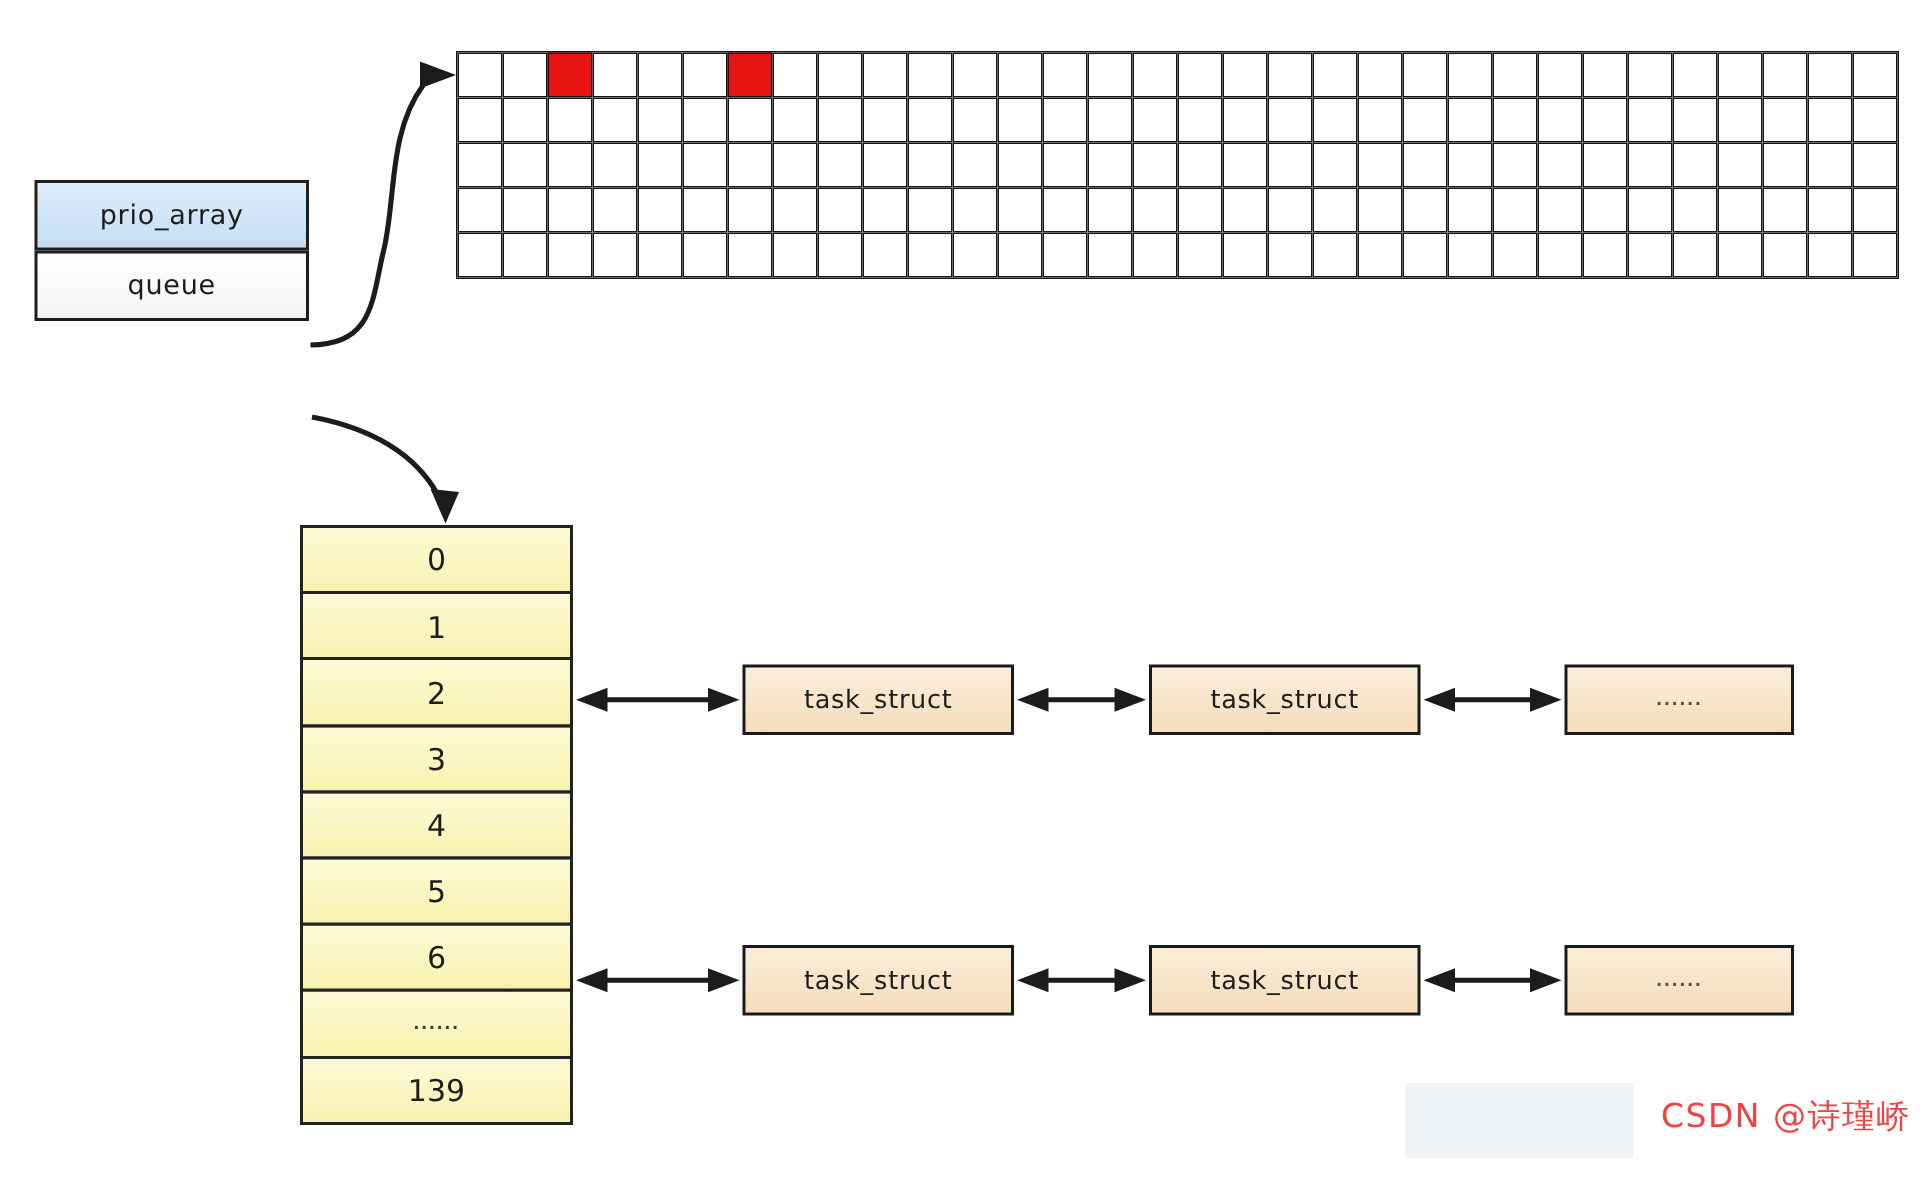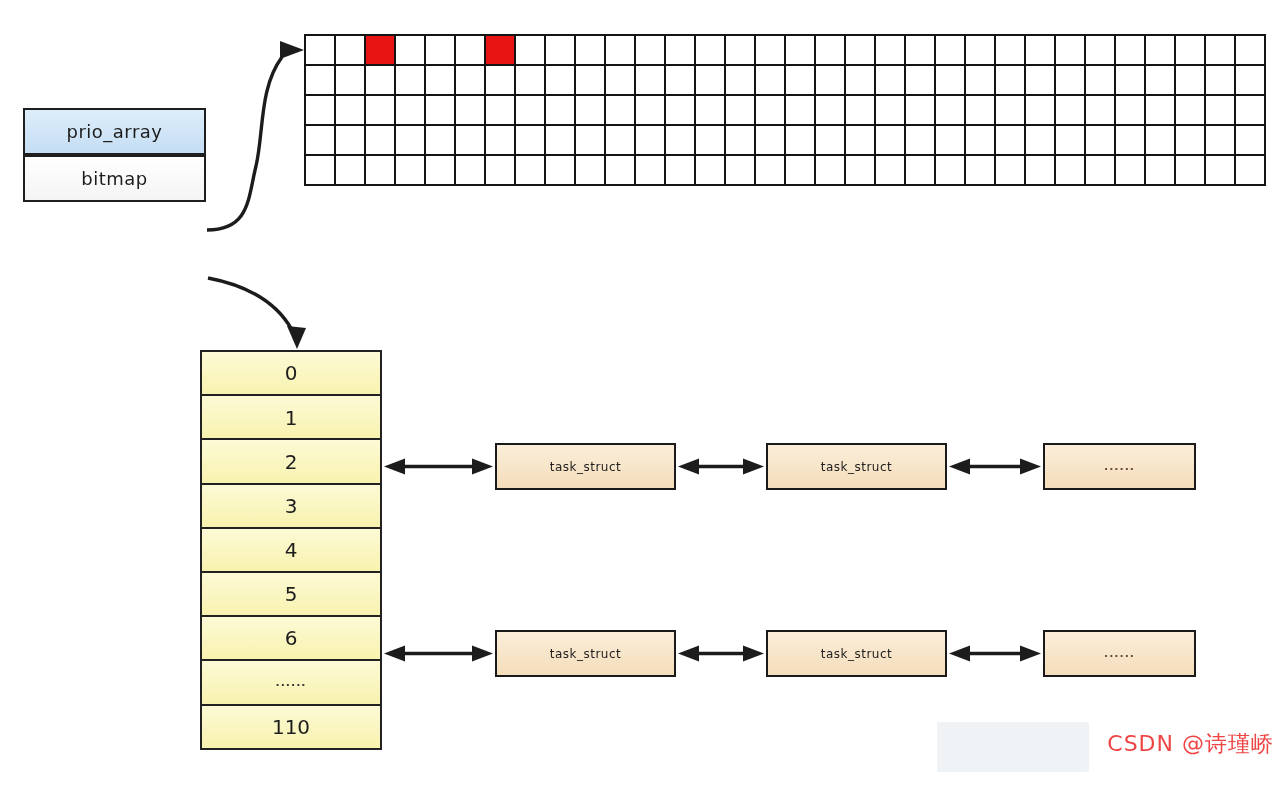--- a/index.html
+++ b/index.html
@@ -5,21 +5,21 @@
   html,body{margin:0;padding:0;background:#fff;}
   .canvas{
     position:relative; width:1280px; height:786px;
     background:#ffffff; overflow:hidden;
     font-family:"DejaVu Sans", "Liberation Sans", sans-serif;
     color:#1d1d1d;
   }
   svg.overlay{position:absolute;left:0;top:0;pointer-events:none;}
 
   
-  .struct{position:absolute; left:23px; top:108px; width:183px;}
+  .struct{position:absolute; left:23px; top:120px; width:183px;}
   .struct-row{
     box-sizing:border-box; width:183px; height:47px; margin-top:-2.5px;
     border:2.5px solid #1e1e1e;
     display:flex; align-items:center; justify-content:center;
     font-size:18px; letter-spacing:0.5px;
     background:linear-gradient(#ffffff,#f4f4f4);
   }
   .struct-row:first-child{margin-top:0;}
   .struct-row.header{background:linear-gradient(#ddeefb,#c5ddf3);}
 
@@ -44,21 +44,21 @@
     background:linear-gradient(#fdfad6,#f8f2ae);
   }
   .queue-row:first-child{margin-top:0;}
   .queue-row.dots{font-size:11px; letter-spacing:1px; font-weight:bold; color:#3a3a3a;}
 
   
   .task-box{
     position:absolute; box-sizing:border-box;
     border:2.8px solid #1a1a1a;
     display:flex; align-items:center; justify-content:center;
-    font-size:12px; letter-spacing:0.5px;
+    font-size:17px; letter-spacing:0.5px;
     background:linear-gradient(#fbeeda,#f4ddba);
   }
   .task-box.dots{font-size:11px; letter-spacing:1px; font-weight:bold; color:#6b4a38;}
 
   
   .wm-panel{
     position:absolute; left:937px; top:722px; width:152px; height:50px;
     background:#f0f3f6; border-radius:2px;
   }
   .watermark{
@@ -111,21 +111,21 @@
       <g>
         <line x1="965" x2="1025" y1="653.5" y2="653.5" stroke="#1c1c1c" stroke-width="3.4"></line>
         <polygon points="949,653.5 970,645.5 970,661.5" fill="#1c1c1c"></polygon>
         <polygon points="1041,653.5 1020,645.5 1020,661.5" fill="#1c1c1c"></polygon>
       </g>
     </svg>
 
   <div class="struct">
     <div class="struct-row header">prio_array</div>
     <div id="struct-fields">
-        <div class="struct-row">bitmap</div>
+        <div class="struct-row">queue</div>
       </div>
   </div>
 
   <div class="grid" id="bitmap-grid">
       <div class="bit-cell"></div>
       <div class="bit-cell"></div>
       <div class="bit-cell" style="background: rgb(232, 20, 20);"></div>
       <div class="bit-cell"></div>
       <div class="bit-cell"></div>
       <div class="bit-cell"></div>
@@ -287,21 +287,21 @@
 
   <div class="queue" id="queue-array">
       <div class="queue-row">0</div>
       <div class="queue-row">1</div>
       <div class="queue-row">2</div>
       <div class="queue-row">3</div>
       <div class="queue-row">4</div>
       <div class="queue-row">5</div>
       <div class="queue-row">6</div>
       <div class="queue-row dots">......</div>
-      <div class="queue-row">110</div>
+      <div class="queue-row">139</div>
     </div>
 
   <div id="task-rows">
       <div class="task-box" style="left: 495px; top: 443px; width: 181px; height: 47px;">task_struct</div>
       <div class="task-box" style="left: 766px; top: 443px; width: 181px; height: 47px;">task_struct</div>
       <div class="task-box dots" style="left: 1043px; top: 443px; width: 153px; height: 47px;">......</div>
       <div class="task-box" style="left: 495px; top: 630px; width: 181px; height: 47px;">task_struct</div>
       <div class="task-box" style="left: 766px; top: 630px; width: 181px; height: 47px;">task_struct</div>
       <div class="task-box dots" style="left: 1043px; top: 630px; width: 153px; height: 47px;">......</div>
     </div>

